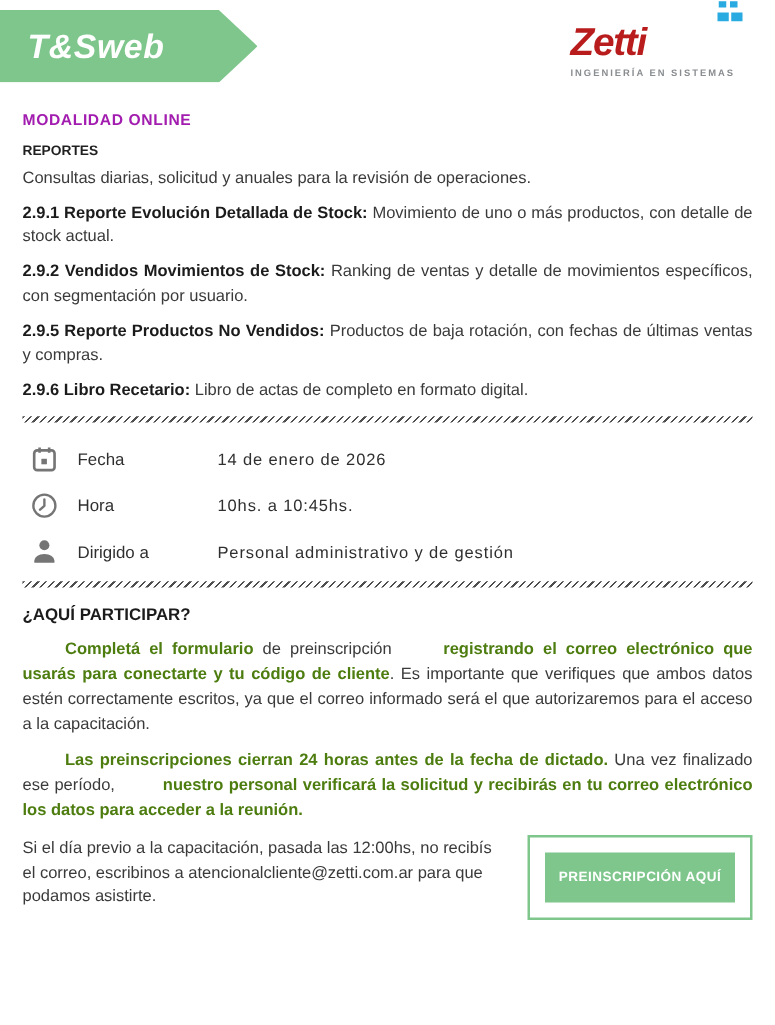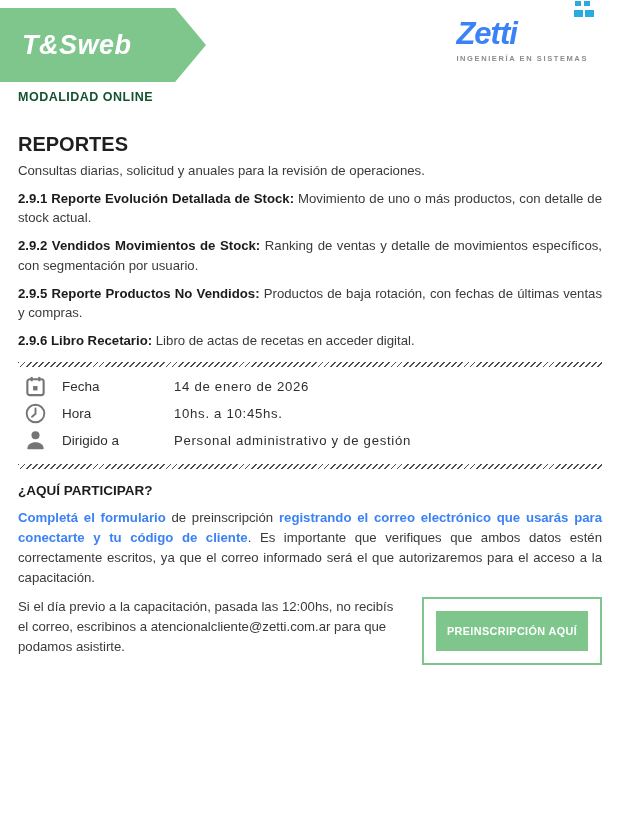--- a/index.html
+++ b/index.html
@@ -2,56 +2,56 @@
 <html><head>
 <meta charset="utf-8">
 <style>
   * { margin:0; padding:0; box-sizing:border-box; }
   html,body { background:#ffffff; }
   body { width:620px; height:820px; font-family:"Liberation Sans", sans-serif; color:#3a3a3a; overflow:hidden; }
   .page { width:620px; height:820px; padding:0 18px; position:relative; overflow:hidden; }
 
   
   .header-row { display:flex; justify-content:space-between; align-items:flex-start; margin-left:-18px; margin-right:0; }
-  .banner { margin-top:8px; width:206px; height:74px; background:#7FC68D;
+  .banner { margin-top:8px; width:206px; height:58px; background:#7FC68D;
             clip-path:polygon(0 0, 85% 0, 100% 50%, 85% 100%, 0 100%);
             display:flex; align-items:center; padding-left:22px; }
   .banner span { color:#ffffff; font-weight:800; font-style:italic; font-size:27px; letter-spacing:.5px; }
   .zetti { margin-top:16px; margin-right:14px; position:relative; text-align:left; }
-  .zetti-word { font-weight:800; font-style:italic; font-size:31px; color:#3b82f6; letter-spacing:-1px; position:relative; display:inline-block; }
+  .zetti-word { font-weight:800; font-style:italic; font-size:31px; color:#b91c1c; letter-spacing:-1px; position:relative; display:inline-block; }
   .sq { position:absolute; background:#29ABE2; }
   .sq1 { width:9px; height:7px; right:-6px;  top:-6px; }
   .sq2 { width:9px; height:7px; right:5px;   top:-6px; }
   .sq3 { width:6px; height:5px; right:-2px;  top:-15px; }
   .sq4 { width:6px; height:5px; right:7px;   top:-15px; }
   .zetti-tag { font-size:7.5px; font-weight:700; color:#8a8d90; letter-spacing:1.6px; margin-top:2px; }
 
   
   .title { margin-top:12px; font-size:31px; font-weight:800; color:#8BC98F; letter-spacing:.5px; }
-  .subtitle { margin-top:8px; font-size:12.5px; font-weight:700; color:#14532d; letter-spacing:.5px; }
+  .subtitle { margin-top:23px; font-size:12.5px; font-weight:700; color:#a21caf; letter-spacing:.5px; }
 
   
-  .h2 { margin-top:29px; font-size:20px; font-weight:700; color:#1f1f1f; }
+  .h2 { margin-top:12px; font-size:11px; font-weight:700; color:#1f1f1f; }
   .intro { margin-top:5px; font-size:13.2px; line-height:1.45; }
   .item { margin-top:9px; font-size:13.2px; line-height:1.45; text-align:justify; }
   .item b { color:#1b1b1b; }
 
   
   .hatch { height:5px; margin:12px 0 0 0; background:repeating-linear-gradient(135deg,#4d4d4d 0 1.3px, transparent 1.3px 4.3px); }
 
   
-  .details { margin-top:8px; display:grid; grid-template-columns:38px 112px 1fr; row-gap:4px; align-items:center; padding-left:6px; }
+  .details { margin-top:18px; display:grid; grid-template-columns:38px 112px 1fr; row-gap:14px; align-items:center; padding-left:6px; }
   .details .ic { width:23px; height:23px; display:block; }
   .d-label { font-size:13.5px; color:#2f2f2f; }
   .d-value { font-size:13.2px; color:#2f2f2f; letter-spacing:.7px; }
 
   
   .participar-h { margin-top:14px; font-size:13.5px; font-weight:700; color:#1b1b1b; }
   .rich { margin-top:10px; font-size:13.2px; line-height:1.5; text-align:justify; }
-  .rich b { color:#3b82f6; }
+  .rich b { color:#4d7c0f;margin-left:34px; }
 
   .bottom-row { margin-top:10px; display:flex; align-items:flex-start; }
   .bottom-left { flex:1; padding-right:16px; }
   .p3 { font-size:13.2px; line-height:1.5; }
 
   .cta-outer { width:180px; border:2px solid #7FC68D; background:#ffffff; padding:12px; position:relative; flex-shrink:0; cursor:pointer; }
   .cta-inner { background:#7FC68D; color:#ffffff; font-weight:700; font-size:10.8px; letter-spacing:.4px; text-align:center; padding:14px 6px; }
 </style>
 </head>
 <body>
@@ -73,21 +73,21 @@
   </div>
 
   <div class="subtitle">MODALIDAD ONLINE</div>
 
   <div class="h2">REPORTES</div>
   <p class="intro">Consultas diarias, solicitud y anuales para la revisión de operaciones.</p>
 
   <p class="item"><b>2.9.1 Reporte Evolución Detallada de Stock:</b><span> Movimiento de uno o más productos, con detalle de stock actual.</span></p>
   <p class="item"><b>2.9.2 Vendidos Movimientos de Stock:</b><span> Ranking de ventas y detalle de movimientos específicos, con segmentación por usuario.</span></p>
   <p class="item"><b>2.9.5 Reporte Productos No Vendidos:</b><span> Productos de baja rotación, con fechas de últimas ventas y compras.</span></p>
-  <p class="item"><b>2.9.6 Libro Recetario:</b><span> Libro de actas de recetas en acceder digital.</span></p>
+  <p class="item"><b>2.9.6 Libro Recetario:</b><span> Libro de actas de completo en formato digital.</span></p>
 
   <div class="hatch"></div>
 
   <div class="details">
     <svg class="ic" viewBox="0 0 24 24" fill="none" stroke="#757575" stroke-width="2.2">
       <rect x="3.5" y="4.5" width="17" height="16.5" rx="2.5"></rect>
       <line x1="8" y1="2" x2="8" y2="6.5"></line>
       <line x1="16" y1="2" x2="16" y2="6.5"></line>
       <rect x="9.5" y="11.5" width="4.6" height="4.6" fill="#757575" stroke="none"></rect>
     </svg>
@@ -106,20 +106,21 @@
       <path d="M3.5 20.5c0-4.5 3.8-6.8 8.5-6.8s8.5 2.3 8.5 6.8c0 .3-.2.5-.5.5H4c-.3 0-.5-.2-.5-.5z"></path>
     </svg>
     <span class="d-label">Dirigido a</span>
     <span class="d-value">Personal administrativo y de gestión</span>
   </div>
 
   <div class="hatch"></div>
 
   <div class="participar-h">¿AQUÍ PARTICIPAR?</div>
   <p class="rich"><b>Completá el formulario</b><span> de preinscripción </span><b>registrando el correo electrónico que usarás para conectarte y tu código de cliente</b><span>. Es importante que verifiques que ambos datos estén correctamente escritos, ya que el correo informado será el que autorizaremos para el acceso a la capacitación.</span></p>
+  <p class="rich"><b>Las preinscripciones cierran 24 horas antes de la fecha de dictado.</b><span> Una vez finalizado ese período, </span><b>nuestro personal verificará la solicitud y recibirás en tu correo electrónico los datos para acceder a la reunión.</b></p>
 
   <div class="bottom-row">
     <div class="bottom-left">
       <p class="p3">Si el día previo a la capacitación, pasada las 12:00hs, no recibís el correo, escribinos a atencionalcliente@zetti.com.ar para que podamos asistirte.</p>
 
     </div>
     <div class="cta-outer">
       <div class="cta-inner">PREINSCRIPCIÓN AQUÍ</div>
 
     </div>

